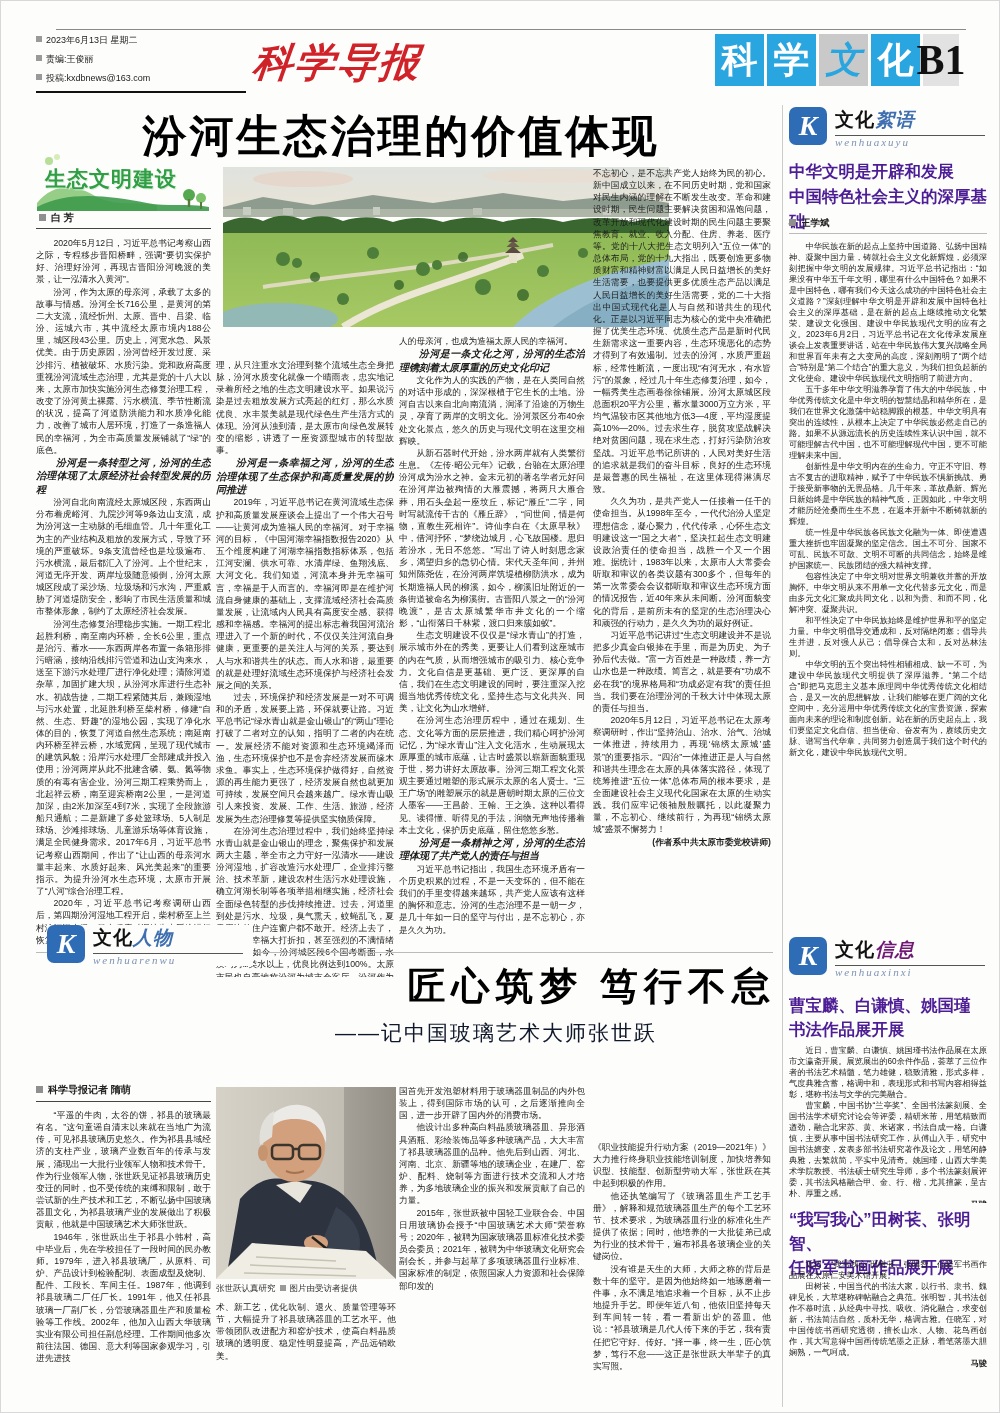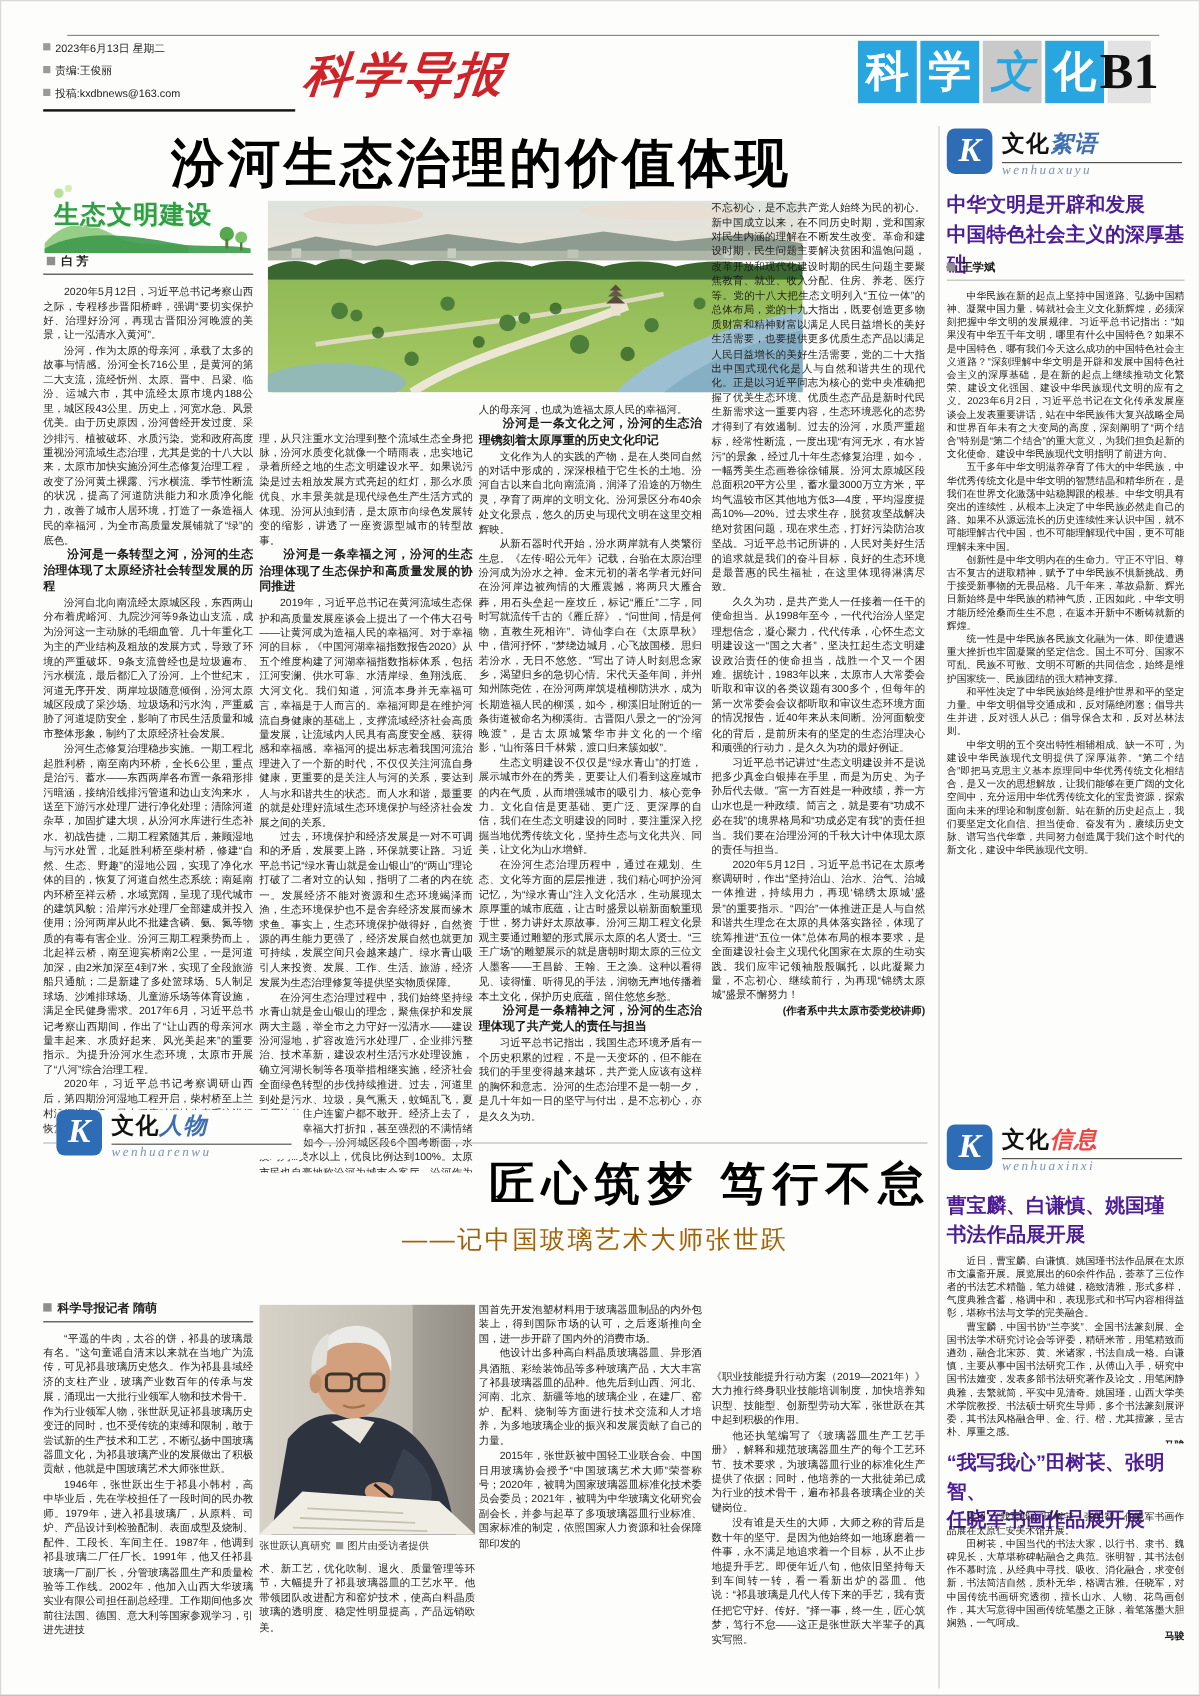--- a/index.html
+++ b/index.html
@@ -27,36 +27,36 @@
   .kicker-text{position:absolute;left:8px;top:14px;font-size:21px;font-weight:900;color:#2f9e44;
                letter-spacing:1px;text-shadow:1px 1px 0 #d8eed8;}
   .byline{font-size:10px;font-weight:bold;color:#222;}
   .byline .sq{display:inline-block;width:7px;height:7px;background:#8f8f8f;margin-right:5px;}
   .rule{background:#444;height:1px;}
   .lrule{background:#bbb;height:1px;}
   .vrule{background:#ccc;width:1px;}
   .col{font-size:8.7px;line-height:12.15px;color:#1c1c1c;text-align:justify;overflow:hidden;}
   .col p{margin:0;text-indent:2em;}
   .col p.pc{text-indent:0;}
-  .col p.h{font-weight:bold;font-size:10px;line-height:13.4px;}
+  .col p.h{font-weight:bold;font-size:10px;line-height:13.4px;font-style:italic;}
   .col p.note{text-align:right;text-indent:0;font-weight:bold;}
   .photo{overflow:hidden;}
   
   .sechead{display:flex;align-items:flex-start;}
   .klogo{width:38px;height:38px;background:#2e6cb5;border-radius:7px;color:#fff;
          font-family:"Liberation Serif",serif;font-weight:bold;font-size:28px;font-style:italic;
          display:flex;align-items:center;justify-content:center;flex:0 0 38px;}
   .seclabel{margin-left:8px;}
   .seclabel .l1{font-size:19px;font-weight:900;color:#111;letter-spacing:1px;white-space:nowrap;}
   .seclabel .l1 .script{font-family:"Liberation Serif",serif;font-style:italic;font-weight:bold;}
   .seclabel .underline{height:1px;background:#555;margin-top:2px;width:150px;}
   .seclabel .pinyin{font-family:"Liberation Serif",serif;font-style:italic;font-size:11px;color:#7d93b5;letter-spacing:2px;}
   
   .feat-title{left:215px;top:960px;width:560px;text-align:right;font-size:38px;font-weight:900;letter-spacing:6px;color:#000;}
-  .feat-sub{left:215px;top:1018px;width:560px;text-align:center;font-size:21px;font-weight:400;color:#a16207;letter-spacing:2px;}
+  .feat-sub{left:215px;top:1018px;width:560px;text-align:center;font-size:21px;font-weight:400;color:#0f172a;letter-spacing:2px;}
   .caption{font-size:8.5px;color:#333;}
   .caption .sq{display:inline-block;width:6px;height:6px;background:#9a9a9a;margin:0 4px;}
   
   .rail-title{font-size:16.5px;font-weight:900;line-height:25px;color:#4c1d95;}
   .rail-col{font-size:8.2px;line-height:11px;color:#1c1c1c;text-align:justify;overflow:hidden;}
   .rail-col p{margin:0;text-indent:2em;}
   .rail-col p.sign{text-align:right;text-indent:0;font-weight:bold;}
 </style>
 </head>
 <body>
@@ -277,28 +277,29 @@
   </div>
   <div class="abs byline" style="left:788px;top:216px;font-size:9.5px;">
     <span class="sq"></span><span>王学斌</span>
   </div>
   <div class="abs lrule" style="left:788px;top:232px;width:198px;"></div>
   <div class="abs rail-col" style="left:788px;top:240px;width:198px;height:692px;">
       <p class="p">中华民族在新的起点上坚持中国道路、弘扬中国精神、凝聚中国力量，铸就社会主义文化新辉煌，必须深刻把握中华文明的发展规律。习近平总书记指出：“如果没有中华五千年文明，哪里有什么中国特色？如果不是中国特色，哪有我们今天这么成功的中国特色社会主义道路？”深刻理解中华文明是开辟和发展中国特色社会主义的深厚基础，是在新的起点上继续推动文化繁荣、建设文化强国、建设中华民族现代文明的应有之义。2023年6月2日，习近平总书记在文化传承发展座谈会上发表重要讲话，站在中华民族伟大复兴战略全局和世界百年未有之大变局的高度，深刻阐明了“两个结合”特别是“第二个结合”的重大意义，为我们担负起新的文化使命、建设中华民族现代文明指明了前进方向。</p>
       <p class="p">五千多年中华文明滋养孕育了伟大的中华民族，中华优秀传统文化是中华文明的智慧结晶和精华所在，是我们在世界文化激荡中站稳脚跟的根基。中华文明具有突出的连续性，从根本上决定了中华民族必然走自己的路。如果不从源远流长的历史连续性来认识中国，就不可能理解古代中国，也不可能理解现代中国，更不可能理解未来中国。</p>
       <p class="p">创新性是中华文明内在的生命力。守正不守旧、尊古不复古的进取精神，赋予了中华民族不惧新挑战、勇于接受新事物的无畏品格。几千年来，革故鼎新、辉光日新始终是中华民族的精神气质，正因如此，中华文明才能历经沧桑而生生不息，在返本开新中不断铸就新的辉煌。</p>
       <p class="p">统一性是中华民族各民族文化融为一体、即使遭遇重大挫折也牢固凝聚的坚定信念。国土不可分、国家不可乱、民族不可散、文明不可断的共同信念，始终是维护国家统一、民族团结的强大精神支撑。</p>
+      <p class="p">包容性决定了中华文明对世界文明兼收并蓄的开放胸怀。中华文明从来不用单一文化代替多元文化，而是由多元文化汇聚成共同文化，以和为贵、和而不同，化解冲突、凝聚共识。</p>
       <p class="p">和平性决定了中华民族始终是维护世界和平的坚定力量。中华文明倡导交通成和，反对隔绝闭塞；倡导共生并进，反对强人从己；倡导保合太和，反对丛林法则。</p>
       <p class="p">中华文明的五个突出特性相辅相成、缺一不可，为建设中华民族现代文明提供了深厚滋养。“第二个结合”即把马克思主义基本原理同中华优秀传统文化相结合，是又一次的思想解放，让我们能够在更广阔的文化空间中，充分运用中华优秀传统文化的宝贵资源，探索面向未来的理论和制度创新。站在新的历史起点上，我们要坚定文化自信、担当使命、奋发有为，赓续历史文脉、谱写当代华章，共同努力创造属于我们这个时代的新文化，建设中华民族现代文明。</p>
     </div>
 
   <div class="abs sechead" style="left:788px;top:936px;">
     <div class="klogo">K</div>
     <div class="seclabel">
-      <div class="l1"><span>文化</span><span class="script" style="color:#ef4444;">信息</span></div>
+      <div class="l1"><span>文化</span><span class="script" style="color:#701a75;">信息</span></div>
       <div class="underline"></div>
       <div class="pinyin">wenhuaxinxi</div>
     </div>
   </div>
   <div class="abs rail-title" style="left:788px;top:992px;width:204px;line-height:24px;">
     <div>曹宝麟、白谦慎、姚国瑾</div>
       <div>书法作品展开展</div>
   </div>
   <div class="abs rail-col" style="left:788px;top:1044px;width:198px;height:158px;">
       <p class="p">近日，曹宝麟、白谦慎、姚国瑾书法作品展在太原市文瀛斋开展。展览展出的60余件作品，荟萃了三位作者的书法艺术精髓，笔力雄健，稳致清雅，形式多样，气度典雅含蓄，格调中和，表现形式和书写内容相得益彰，堪称书法与文学的完美融合。</p>

